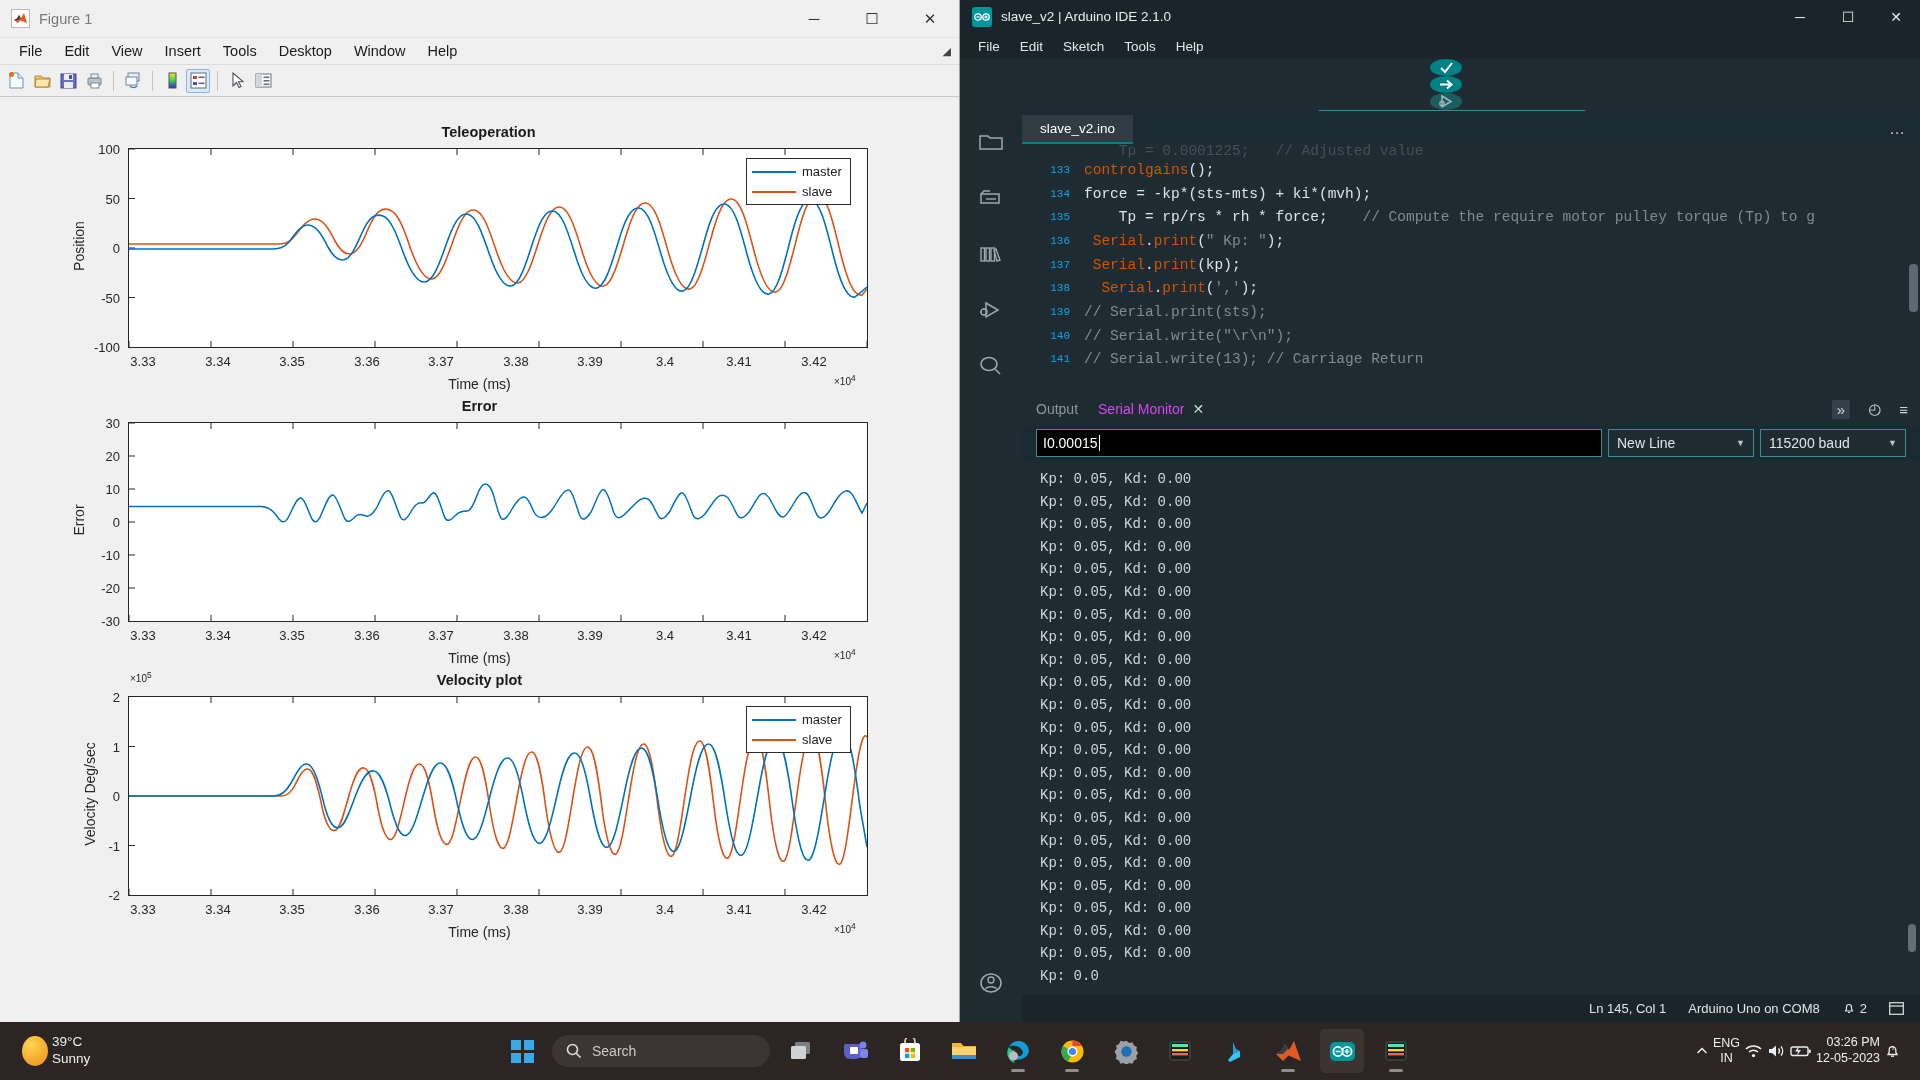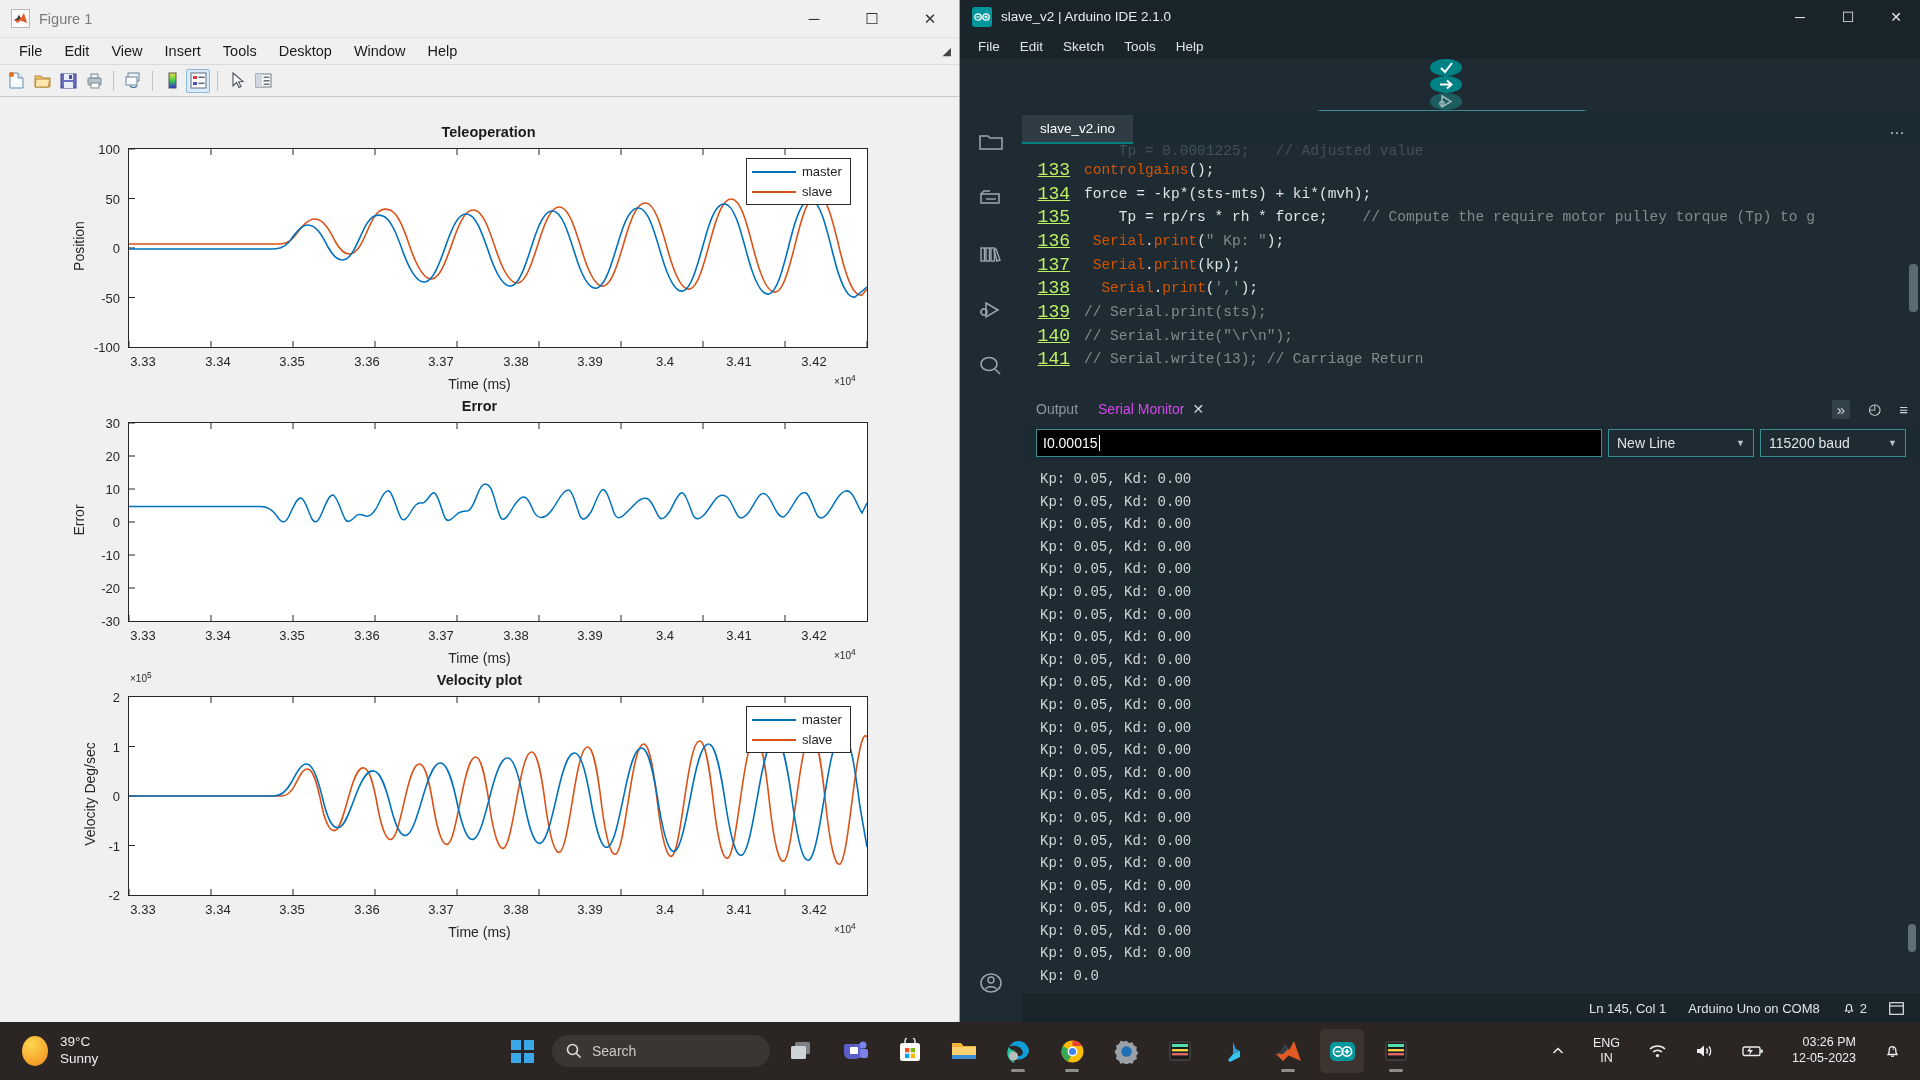--- a/index.html
+++ b/index.html
@@ -142,21 +142,21 @@
     background: #2f3c44; height: 29px; padding: 0 18px; display: flex; align-items: center;
     font-size: 13.5px; color: #fff; border-bottom: 2px solid #008184;
   }
   #tab-more { position: absolute; right: 14px; bottom: 6px; color: #c7ced1; font-size: 16px; letter-spacing: 1px; }
 
   #editor {
     background: #1e2b33; position: relative; overflow: hidden; flex-shrink: 0;
     height: 248px;
   }
   .code-line { display: flex; height: 23.7px; align-items: center; font-family: "Liberation Mono", monospace; font-size: 14.5px; white-space: pre; }
-  .lnum { width: 62px; text-align: right; padding-right: 14px; color: #bef264; flex-shrink: 0; font-size: 18px; text-decoration: underline; }
+  .lnum { width: 62px; text-align: right; padding-right: 14px; color: #0ea5e9; flex-shrink: 0; font-size: 11px; }
   .code-txt { color: #dfe4e6; }
   .k-fn { color: #d35400; }
   .k-obj { color: #d35400; }
   .k-str { color: #7f8c8d; }
   .k-com { color: #7f8c8d; font-style: normal; }
   #edit-scroll-v { position: absolute; right: 2px; top: 120px; width: 9px; height: 48px; background: #5b6a72; border-radius: 4px; }
 
   #panel-tabs {
     height: 34px; background: #1e2b33; display: flex; align-items: center;
     padding-left: 14px; gap: 20px; flex-shrink: 0; position: relative;
@@ -200,21 +200,21 @@
     justify-content: flex-end; gap: 22px; padding-right: 16px; flex-shrink: 0;
     font-size: 13px; color: #dfe4e6;
   }
   .notif { display: flex; align-items: center; gap: 4px; }
 
   
   #taskbar {
     position: absolute; left: 0; bottom: 0; width: 1920px; height: 58px;
     background: #2b2523; display: flex; align-items: center;
   }
-  #weather { display: flex; align-items: center; gap: 12px; padding-left: 22px; }
+  #weather { display: flex; align-items: center; gap: 4px; padding-left: 22px; }
   #sun-icon {
     width: 26px; height: 30px; border-radius: 50%;
     background: radial-gradient(circle at 35% 30%, #ffd54f, #f08c1a);
   }
   .wx-text { line-height: 1.25; }
   .wx-text div { font-size: 13.5px; color: #eceff1; }
   #tb-center { position: absolute; left: 50%; transform: translateX(-50%); display: flex; align-items: center; gap: 10px; }
   #start-btn { width: 40px; height: 40px; display: flex; align-items: center; justify-content: center; }
   .win-sq { display: grid; grid-template-columns: 10px 10px; grid-template-rows: 10px 10px; gap: 3px; }
   .win-sq i { background: #3aa7e8; display: block; }
@@ -224,21 +224,21 @@
   }
   #search-ph { font-size: 14px; color: #cfcac8; }
   .tb-app { width: 44px; height: 44px; display: flex; align-items: center; justify-content: center; position: relative; }
   .tb-app.running::after {
     content: ''; position: absolute; bottom: 1px; left: 50%; transform: translateX(-50%);
     width: 14px; height: 3px; border-radius: 2px; background: #8d8d8d;
   }
   .tb-app.active { background: #3d3432; border-radius: 5px; }
   .tb-app.active::after { background: #c64bd6; width: 18px; }
   #tb-right {
-    position: absolute; right: 0; display: flex; align-items: center; gap: 28px;
+    position: absolute; right: 0; display: flex; align-items: center; gap: 4px;
     padding-right: 18px; color: #eceff1;
   }
   #lang { text-align: center; line-height: 1.2; font-size: 12.5px; }
   #clock { text-align: right; line-height: 1.25; font-size: 12.5px; }
   svg { display: block; }
 </style>
 </head>
 <body>
 
 <div id="matlab-window">

